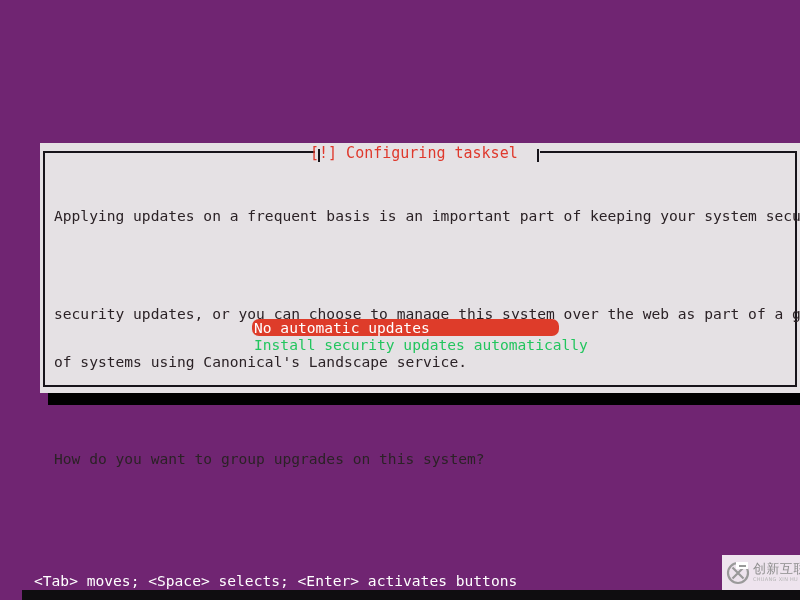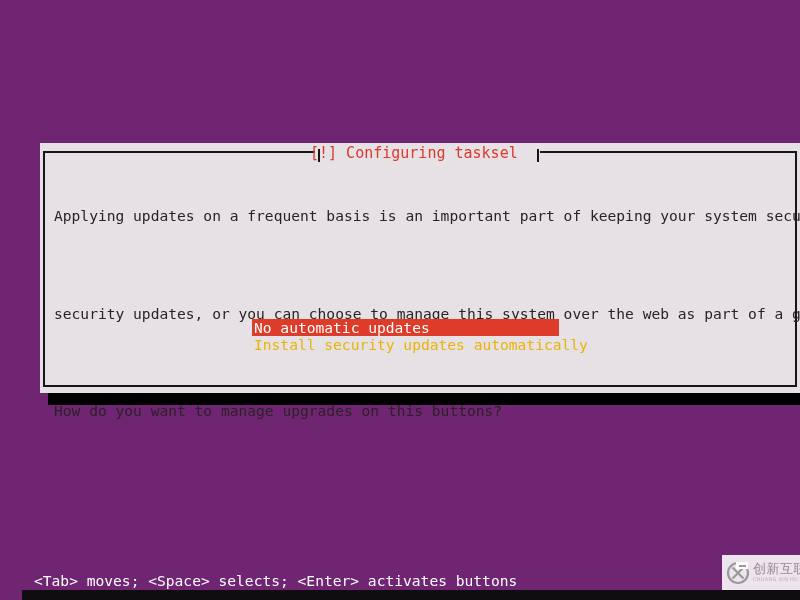--- a/index.html
+++ b/index.html
@@ -101,29 +101,30 @@
   .choice-list {
     position: absolute;
     left: 230px;
     top: 319px;
     width: 320px;
   }
   .choice {
     height: 17px;
     line-height: 17px;
     font-size: 14.6px;
-    color: #eab308;
+    color: #22c55e;
     white-space: pre;
     padding-left: 2px;
     box-sizing: border-box;
   }
   .choice.selected {
     background: #de3c2a;
     color: #ffffff;
     width: 307px;
+    border-radius: 7px;
   }
 
   
   .help-bar {
     position: absolute;
     left: 0;
     bottom: 10px;
     width: 800px;
     height: 18px;
     color: #ffffff;
@@ -196,22 +197,23 @@
     <div class="title-tick left"></div>
     <div class="title-tick right"></div>
   </div>
 
   <div class="dialog-title">[!] Configuring tasksel</div>
 
   <div class="dialog-body">
     <div class="para">Applying updates on a frequent basis is an important part of keeping your system secure.</div>
     <div class="para-gap"></div>
     <div class="para">security updates, or you can choose to manage this system over the web as part of a group</div>
+    <div class="para">of systems using Canonical's Landscape service.</div>
     <div class="para-gap"></div>
-    <div class="para">How do you want to manage upgrades on this buttons?</div>
+    <div class="para">How do you want to group upgrades on this system?</div>
   </div>
 
   <div class="choice-list">
     <div class="choice selected">No automatic updates</div>
     <div class="choice">Install security updates automatically</div>
   </div>
 
   <div class="help-bar">&lt;Tab&gt; moves; &lt;Space&gt; selects; &lt;Enter&gt; activates buttons</div>
   <div class="bottom-strip"></div>
 

